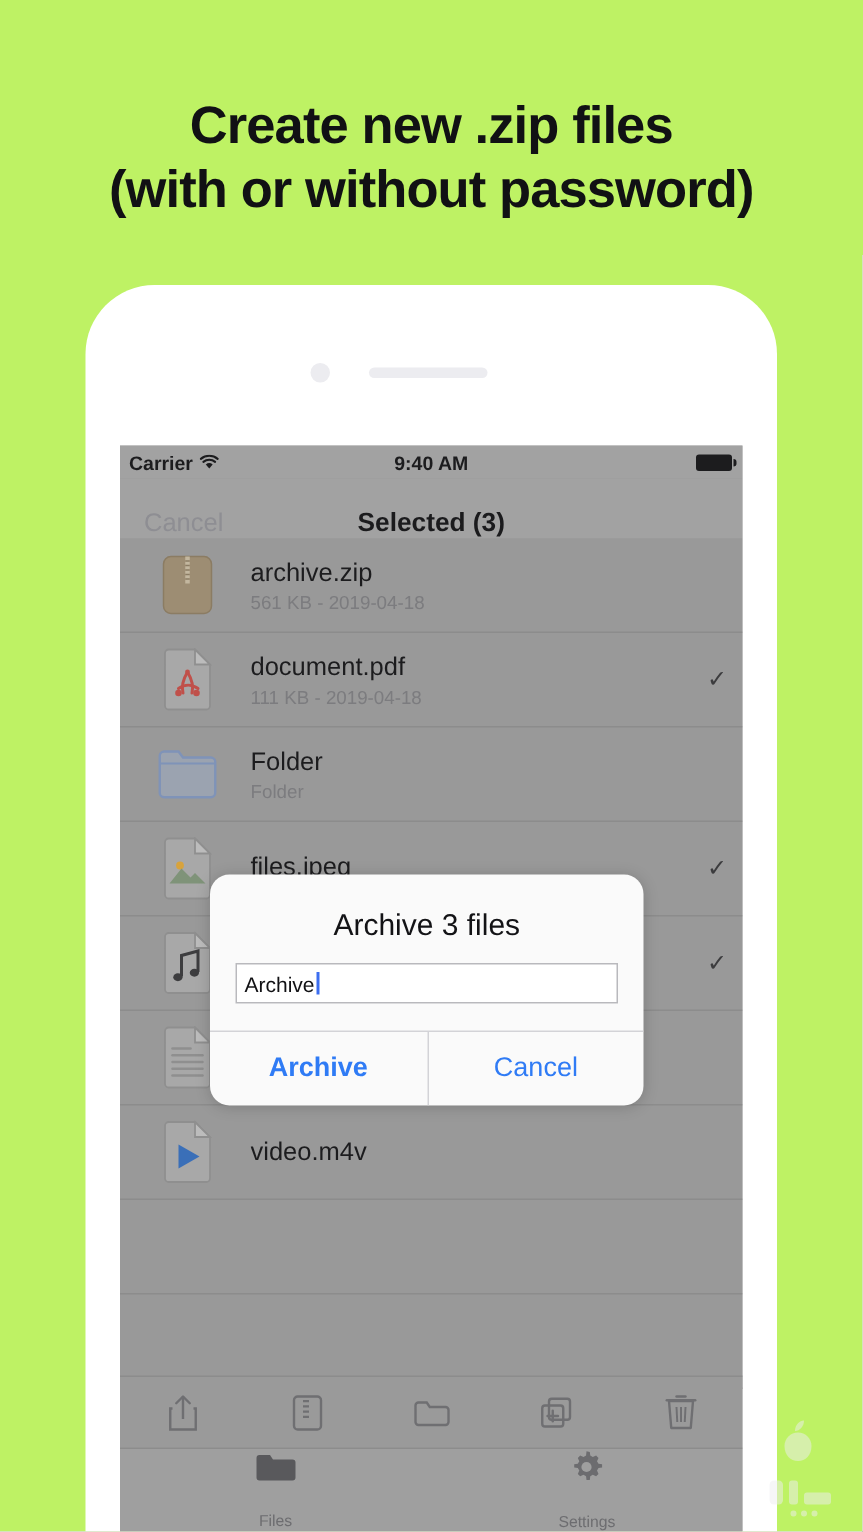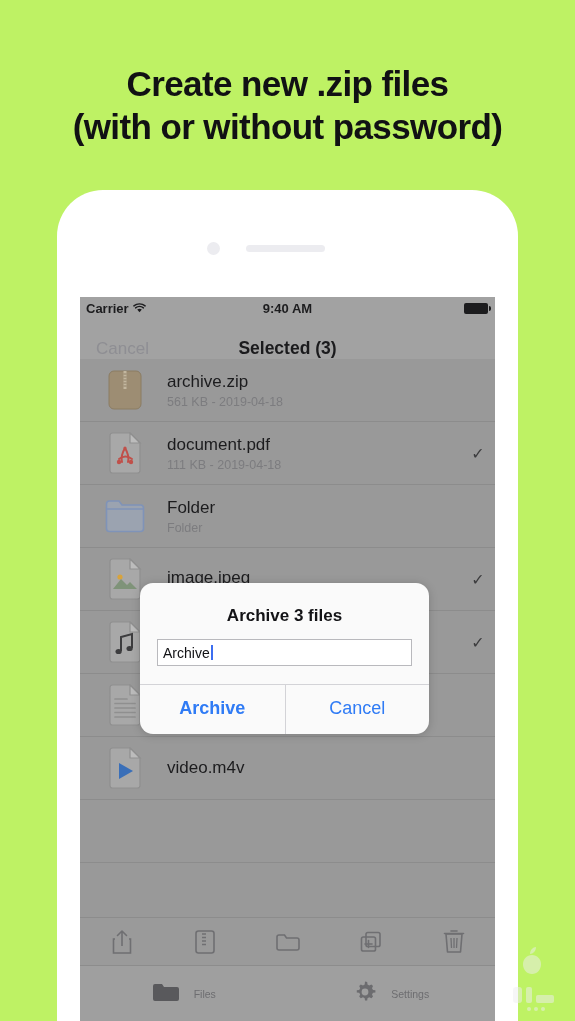--- a/index.html
+++ b/index.html
@@ -121,37 +121,37 @@
   
   .tabbar {
     position: absolute; left: 0; bottom: 0;
     width: 100%; height: 56px;
     background: #9f9f9f;
     border-top: 1px solid #8c8c8c;
     display: flex;
   }
   .tab {
     flex: 1 1 50%;
-    display: flex; flex-direction: row; align-items: center; justify-content: center;
+    display: flex; flex-direction: column; align-items: center; justify-content: center;
     gap: 14px;
   }
   .tab-label { font-size: 10.5px; color: #6d6d70; }
 
   
   .dialog {
     position: absolute; left: 140px; top: 583px;
     width: 289px;
     background: #fafafa;
     border-radius: 13px;
     overflow: hidden;
     box-shadow: 0 1px 10px rgba(0,0,0,0.18);
     z-index: 20;
   }
   .dlg-title {
-    text-align: center; font-size: 17px; font-weight: bold;
+    text-align: center; font-size: 20px; font-weight: normal;
     color: #131316; padding: 23px 16px 13px;
   }
   .dlg-fieldwrap { padding: 0 17px 18px; }
   .dlg-field {
     width: 100%; height: 27px;
     background: #ffffff;
     border: 1px solid #b9b9bd;
     font-size: 14px; color: #111114;
     padding: 0 5px;
     display: flex; align-items: center;
@@ -279,21 +279,21 @@
       <div class="row">
         <div class="row-icon">
           <svg width="34" height="42" viewBox="0 0 34 42">
             <path d="M2 3.5 A2.5 2.5 0 0 1 4.5 1 H22 L32 11 V38.5 A2.5 2.5 0 0 1 29.5 41 H4.5 A2.5 2.5 0 0 1 2 38.5 Z" fill="#a8a8a8" stroke="#8f8f8f" stroke-width="1.2"></path>
             <path d="M22 1 L32 11 H22 Z" fill="#bcbcbc" stroke="#8f8f8f" stroke-width="1.2"></path>
             <circle cx="12" cy="19" r="2.6" fill="#d8a33c"></circle>
             <path d="M5 31 L13 21 L19 27 L22 24 L29 31 Z" fill="#7f9379"></path>
           </svg>
         </div>
         <div class="row-text">
-          <div class="row-title">image.jpeg</div>
+          <div class="row-title">files.jpeg</div>
           <div class="row-sub"></div>
         </div>
         <div class="row-check">✓</div>
       </div>
 
       <div class="row">
         <div class="row-icon">
           <svg width="34" height="42" viewBox="0 0 34 42">
             <path d="M2 3.5 A2.5 2.5 0 0 1 4.5 1 H22 L32 11 V38.5 A2.5 2.5 0 0 1 29.5 41 H4.5 A2.5 2.5 0 0 1 2 38.5 Z" fill="#a8a8a8" stroke="#8f8f8f" stroke-width="1.2"></path>
             <path d="M22 1 L32 11 H22 Z" fill="#bcbcbc" stroke="#8f8f8f" stroke-width="1.2"></path>

